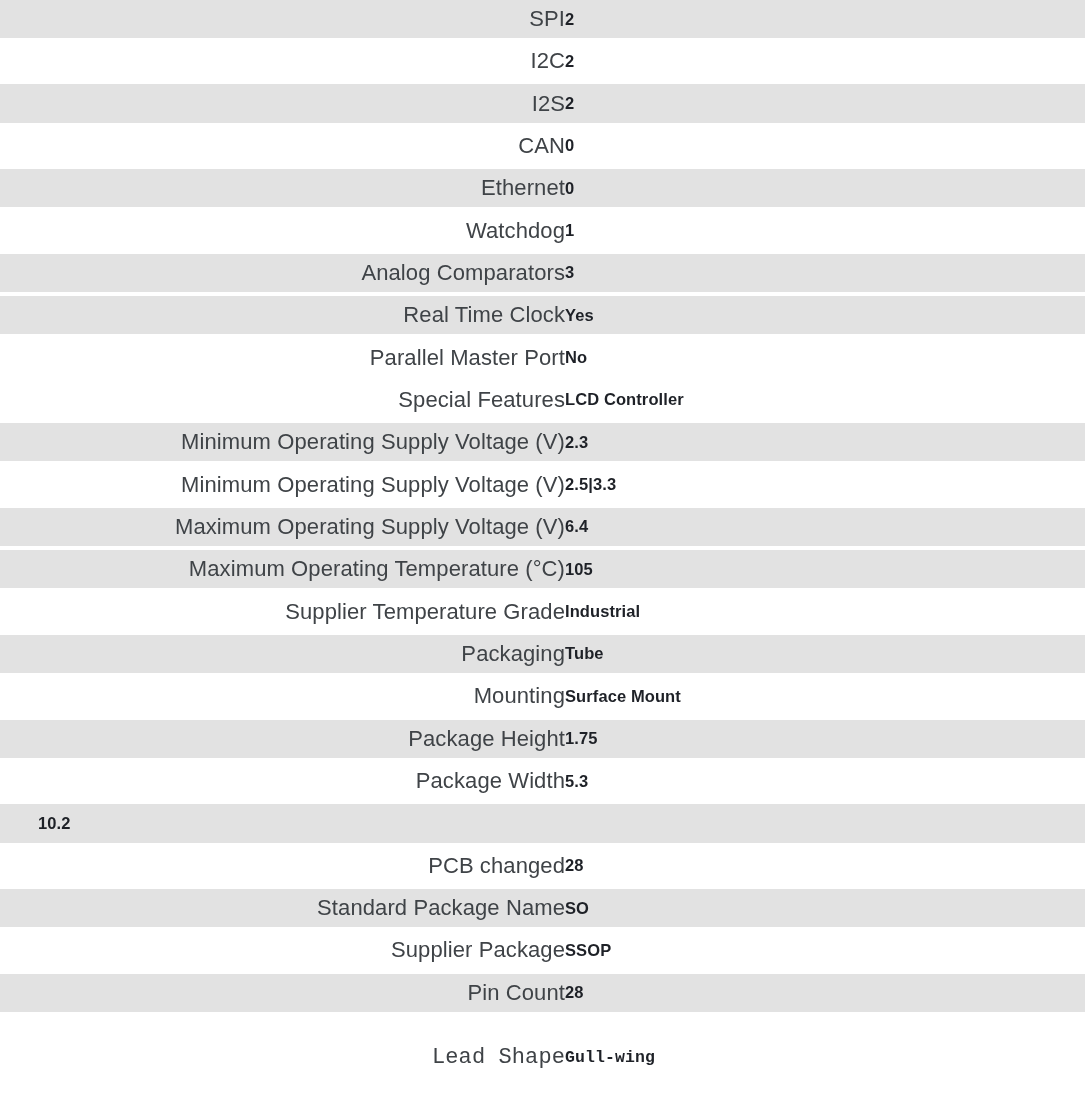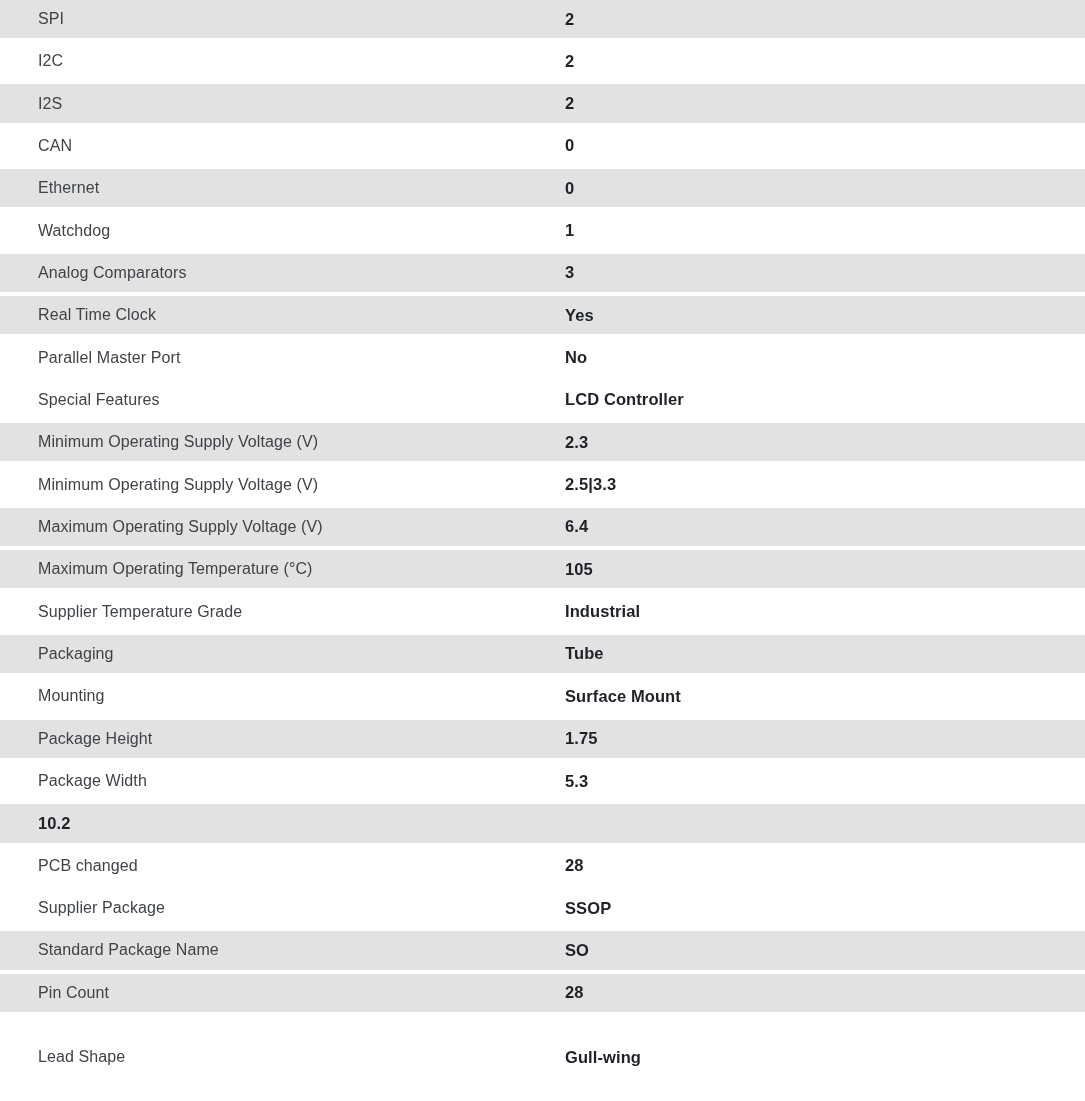--- a/index.html
+++ b/index.html
@@ -31,28 +31,30 @@
     background-clip: padding-box;
   }
   
   .spec-row:first-child {
     flex-basis: 40px;
     border-top: none;
   }
   
   .spec-row:last-child {
     flex: 1 0 auto;
+    font-family: Liberation Mono, monospace;
   }
   .spec-label {
     flex: 0 0 527px;
-    font-size: 16px;
+    font-size: 22px;
     font-weight: 400;
     color: var(--label-color, #3f4347);
     letter-spacing: 0.1px;
     white-space: nowrap;
+    text-align: right;
   }
   .spec-value {
     font-size: 16.5px;
     font-weight: 600;
     color: var(--value-color, #1e2127);
     letter-spacing: 0.1px;
     white-space: nowrap;
   }
 </style>
 </head>
@@ -135,27 +137,27 @@
       <span class="spec-label">Package Width</span>
       <span class="spec-value">5.3</span>
     </div>
     <div class="spec-row alt">
       <span class="spec-value">10.2</span>
     </div>
     <div class="spec-row">
       <span class="spec-label">PCB changed</span>
       <span class="spec-value">28</span>
     </div>
+    <div class="spec-row alt">
+      <span class="spec-label">Standard Package Name</span>
+      <span class="spec-value">SO</span>
+    </div>
     <div class="spec-row">
       <span class="spec-label">Supplier Package</span>
       <span class="spec-value">SSOP</span>
-    </div>
-    <div class="spec-row alt">
-      <span class="spec-label">Standard Package Name</span>
-      <span class="spec-value">SO</span>
     </div>
     <div class="spec-row alt">
       <span class="spec-label">Pin Count</span>
       <span class="spec-value">28</span>
     </div>
     <div class="spec-row">
       <span class="spec-label">Lead Shape</span>
       <span class="spec-value">Gull-wing</span>
     </div>
   </div>

